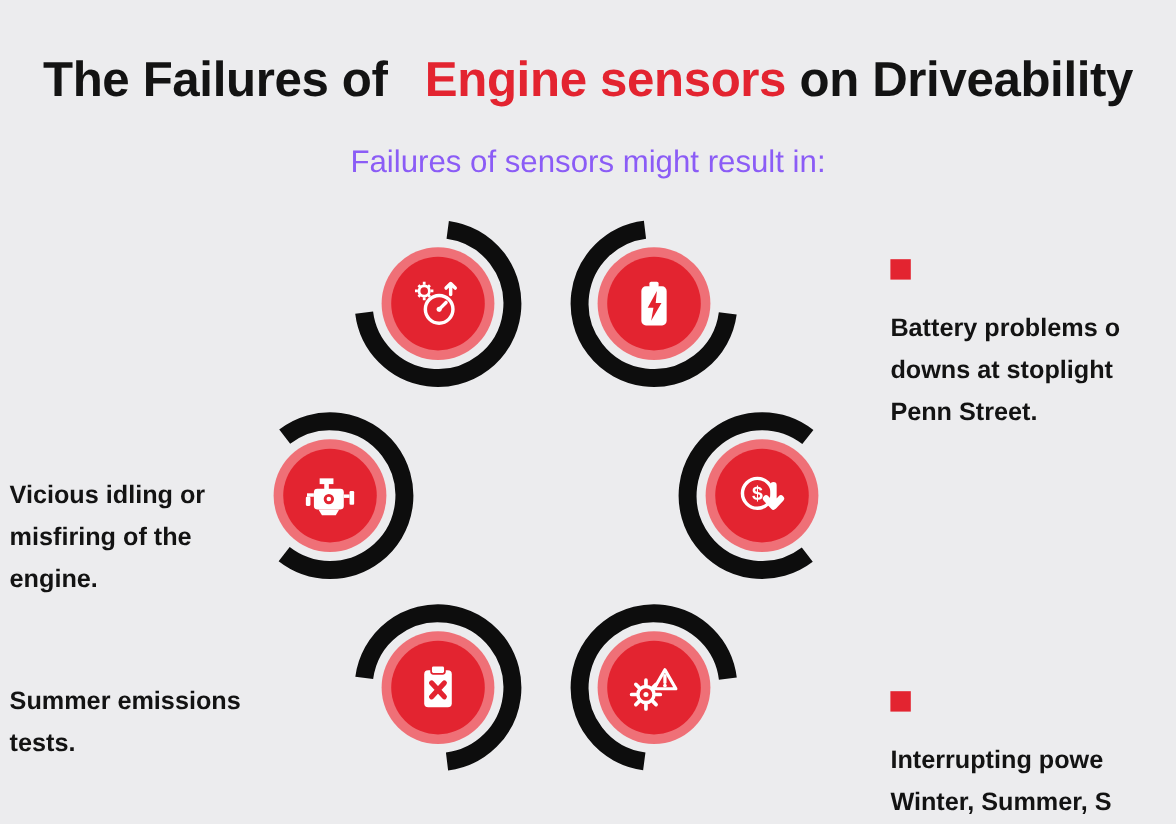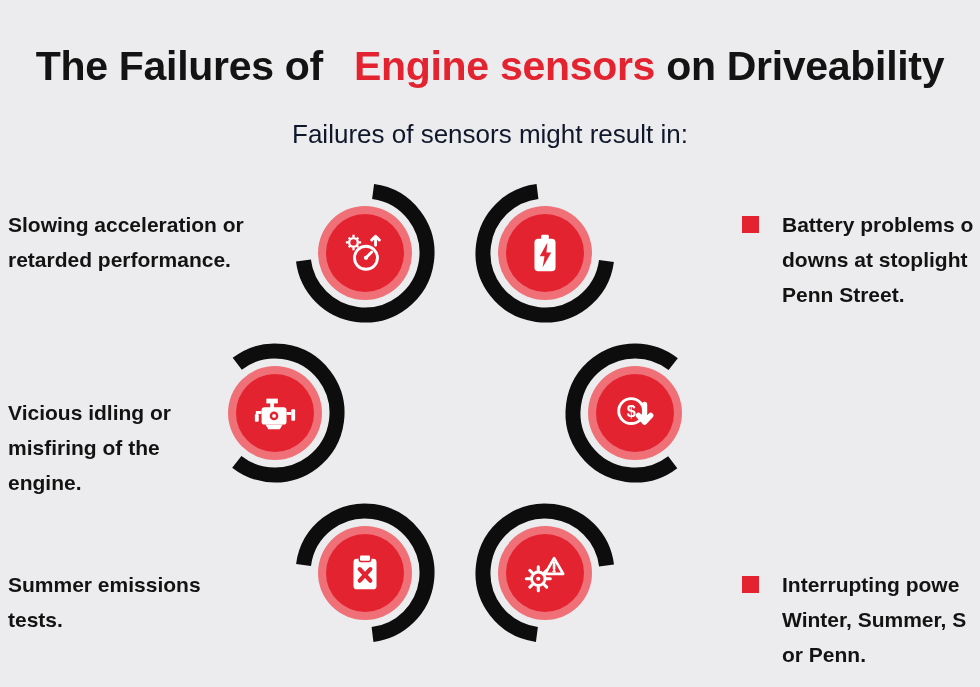--- a/index.html
+++ b/index.html
@@ -13,51 +13,49 @@
 
   .title{
     position:absolute;top:40px;left:50%;transform:translateX(-50%);
     white-space:nowrap;font-size:41px;font-weight:bold;color:#131313;
     line-height:52px;letter-spacing:-0.3px;
   }
   .title .hl{color:#e32430;margin-left:20px;}
 
   .subtitle{
     position:absolute;top:116px;left:0;width:100%;text-align:center;
-    font-size:26px;line-height:36px;color:#0f172a;font-weight:normal;
+    font-size:26px;line-height:36px;color:#8b5cf6;font-weight:normal;
   }
 
   .item-text{
     font-size:21px;font-weight:bold;line-height:35px;color:#131313;
     white-space:pre-line;
   }
   .left-item{position:absolute;left:8px;}
-  .right-item{position:absolute;left:742px;display:flex;gap:23px;}
+  .right-item{position:absolute;left:742px;display:flex;gap:23px;flex-direction:column;}
   .bullet{width:17px;height:17px;background:#e32430;margin-top:9px;flex:none;}
 
   .badge{position:absolute;width:160px;height:160px;}
   .badge svg.ringset{position:absolute;left:0;top:0;}
   .arc{fill:none;stroke:#0d0d0d;stroke-width:15;stroke-dasharray:276 114;}
   .ring{fill:#ef7077;}
   .core{fill:#e32430;}
   .glyph{position:absolute;left:57px;top:57px;width:46px;height:46px;}
 </style>
 </head>
 <body>
 
 <div class="canvas">
 
   <div class="title">
     <span>The Failures of </span><span class="hl">Engine sensors</span><span> on Driveability</span>
   </div>
 
   <div class="subtitle">Failures of sensors might result in:</div>
 
-  <div class="left-item item-text" style="top:207px">Slowing acceleration or
-retarded performance.</div>
   <div class="left-item item-text" style="top:395px">Vicious idling or
 misfiring of the
 engine.</div>
   <div class="left-item item-text" style="top:567px">Summer emissions
 tests.</div>
 
   <div class="right-item" style="top:207px">
     <div class="bullet"></div>
     <div class="item-text">Battery problems o
 downs at stoplight

